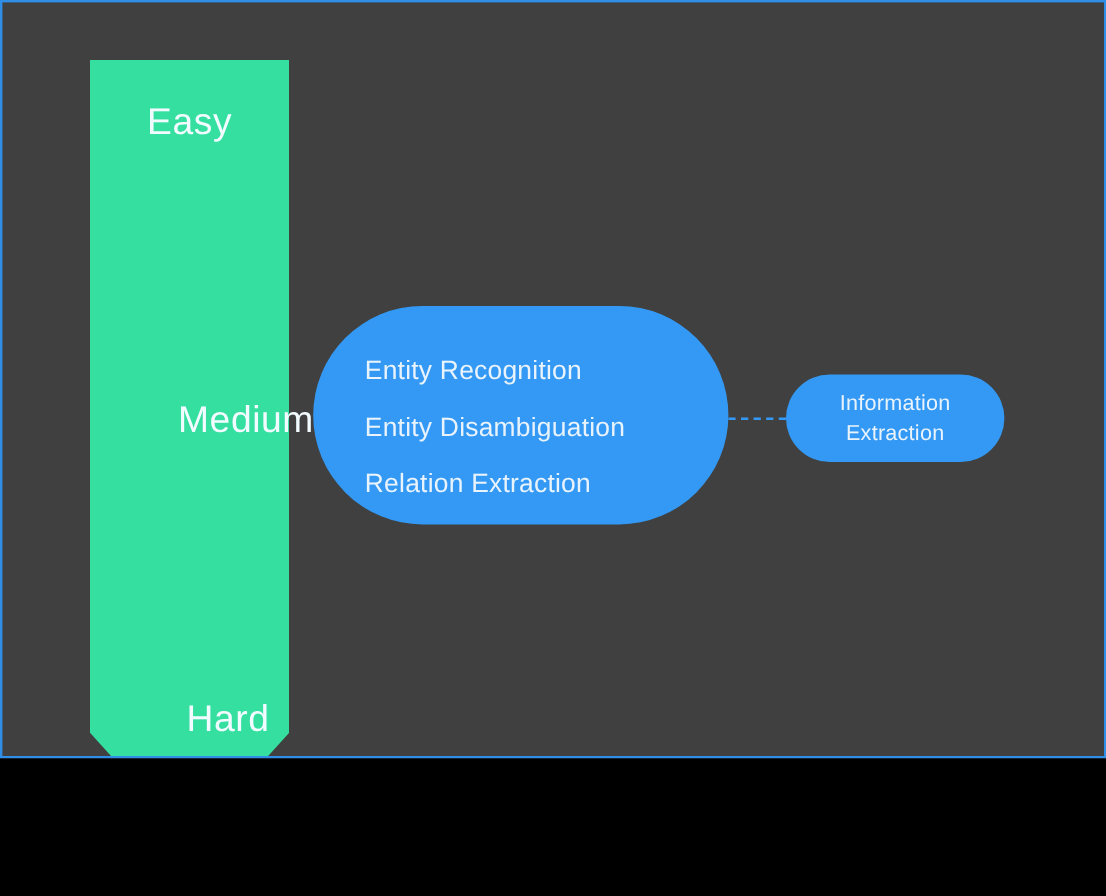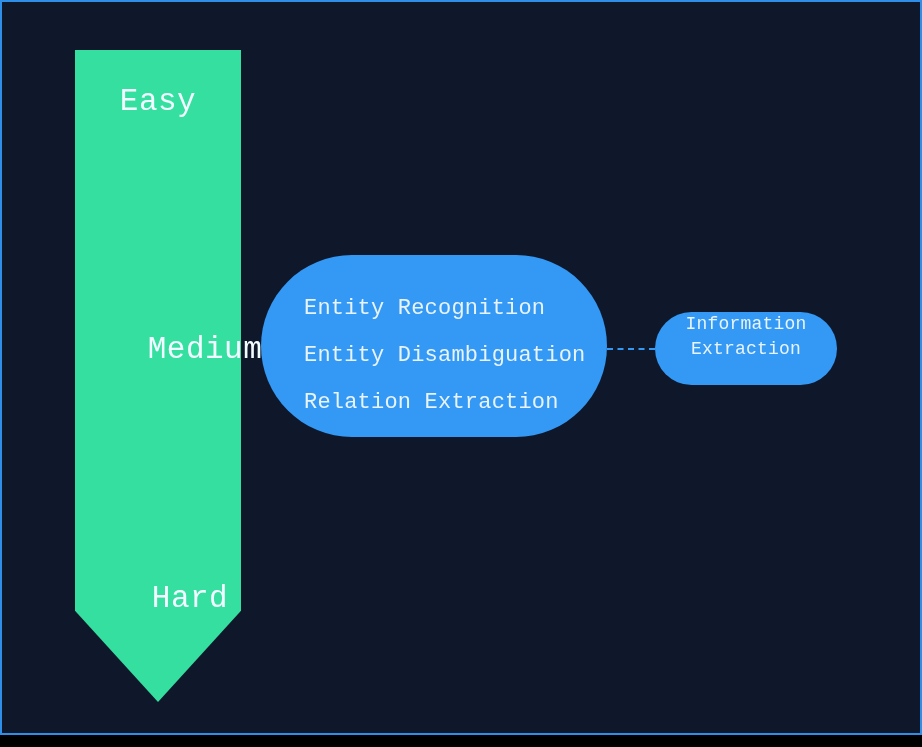--- a/index.html
+++ b/index.html
@@ -4,26 +4,26 @@
 <style>
   html, body {
     margin: 0;
     padding: 0;
     background: #000000;
   }
 
   #canvas {
     position: relative;
     width: 922px;
-    height: 735px;
-    background: #0f172a;
+    height: 632px;
+    background: #404040;
     border: 2px solid #2f8fe8;
     box-sizing: border-box;
     overflow: hidden;
-    font-family: Liberation Mono, monospace;
+    font-family: Liberation Sans, sans-serif;
   }
 
   
   .difficulty-arrow {
     position: absolute;
     left: 73px;
     top: 48px;
     width: 166px;
     height: 652px;
     background: #35df9f;
@@ -88,20 +88,21 @@
     position: absolute;
     left: 653px;
     top: 310px;
     width: 182px;
     height: 73px;
     background: #3399f5;
     border-radius: 37px;
     display: flex;
     flex-direction: column;
     align-items: center;
+    justify-content: center;
     box-sizing: border-box;
   }
 
   .ie-line {
     color: #e9f3fb;
     font-size: 18px;
     line-height: 25px;
     white-space: nowrap;
     letter-spacing: 0.2px;
   }

